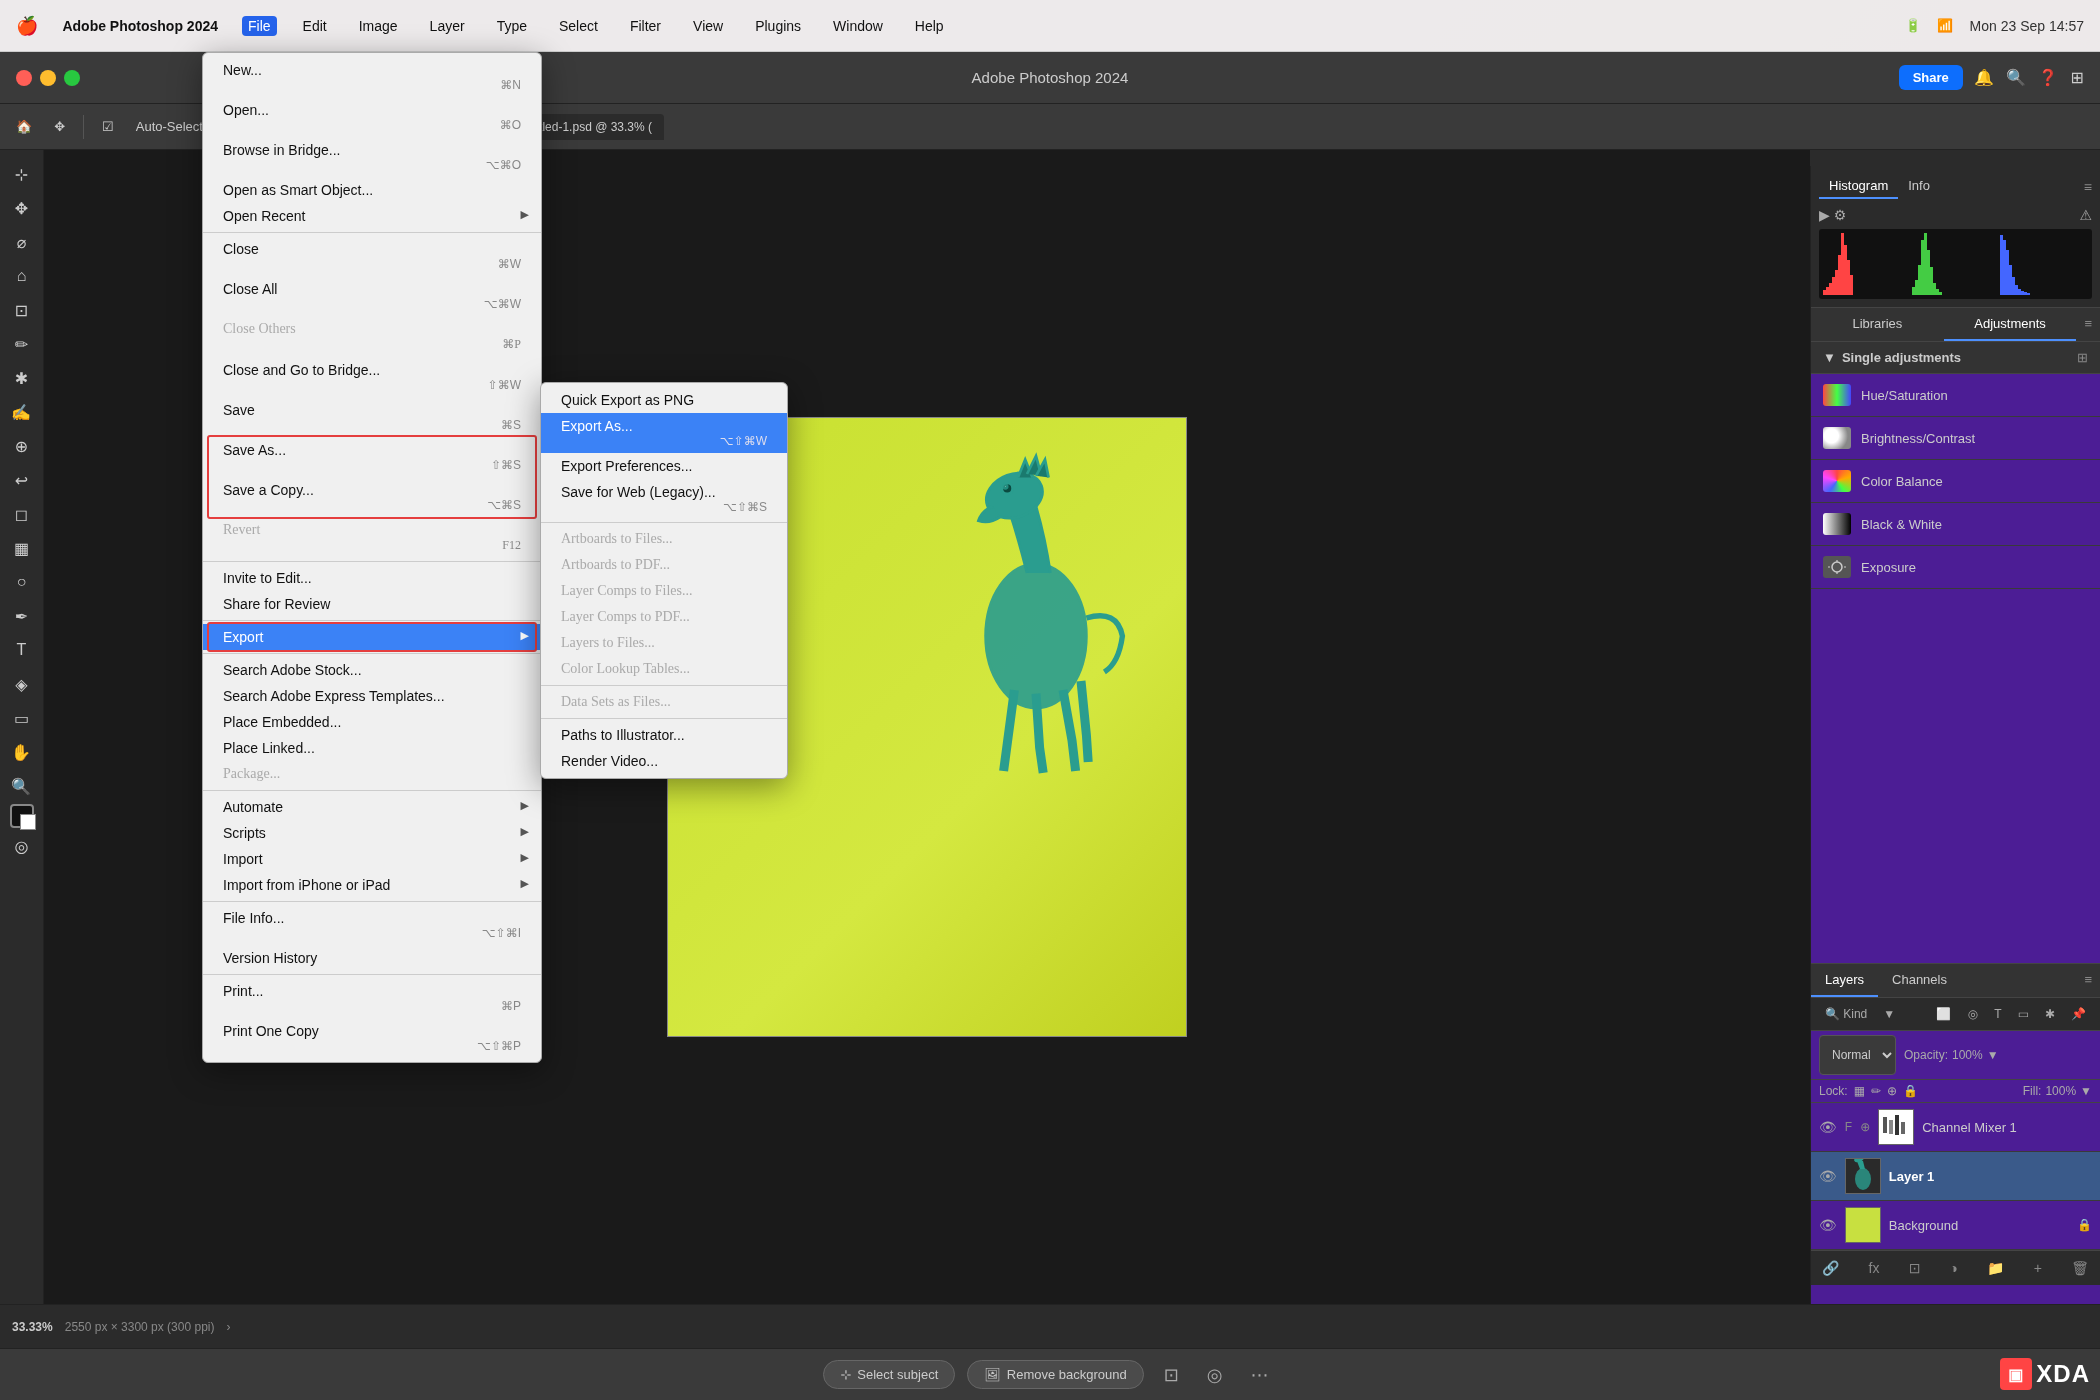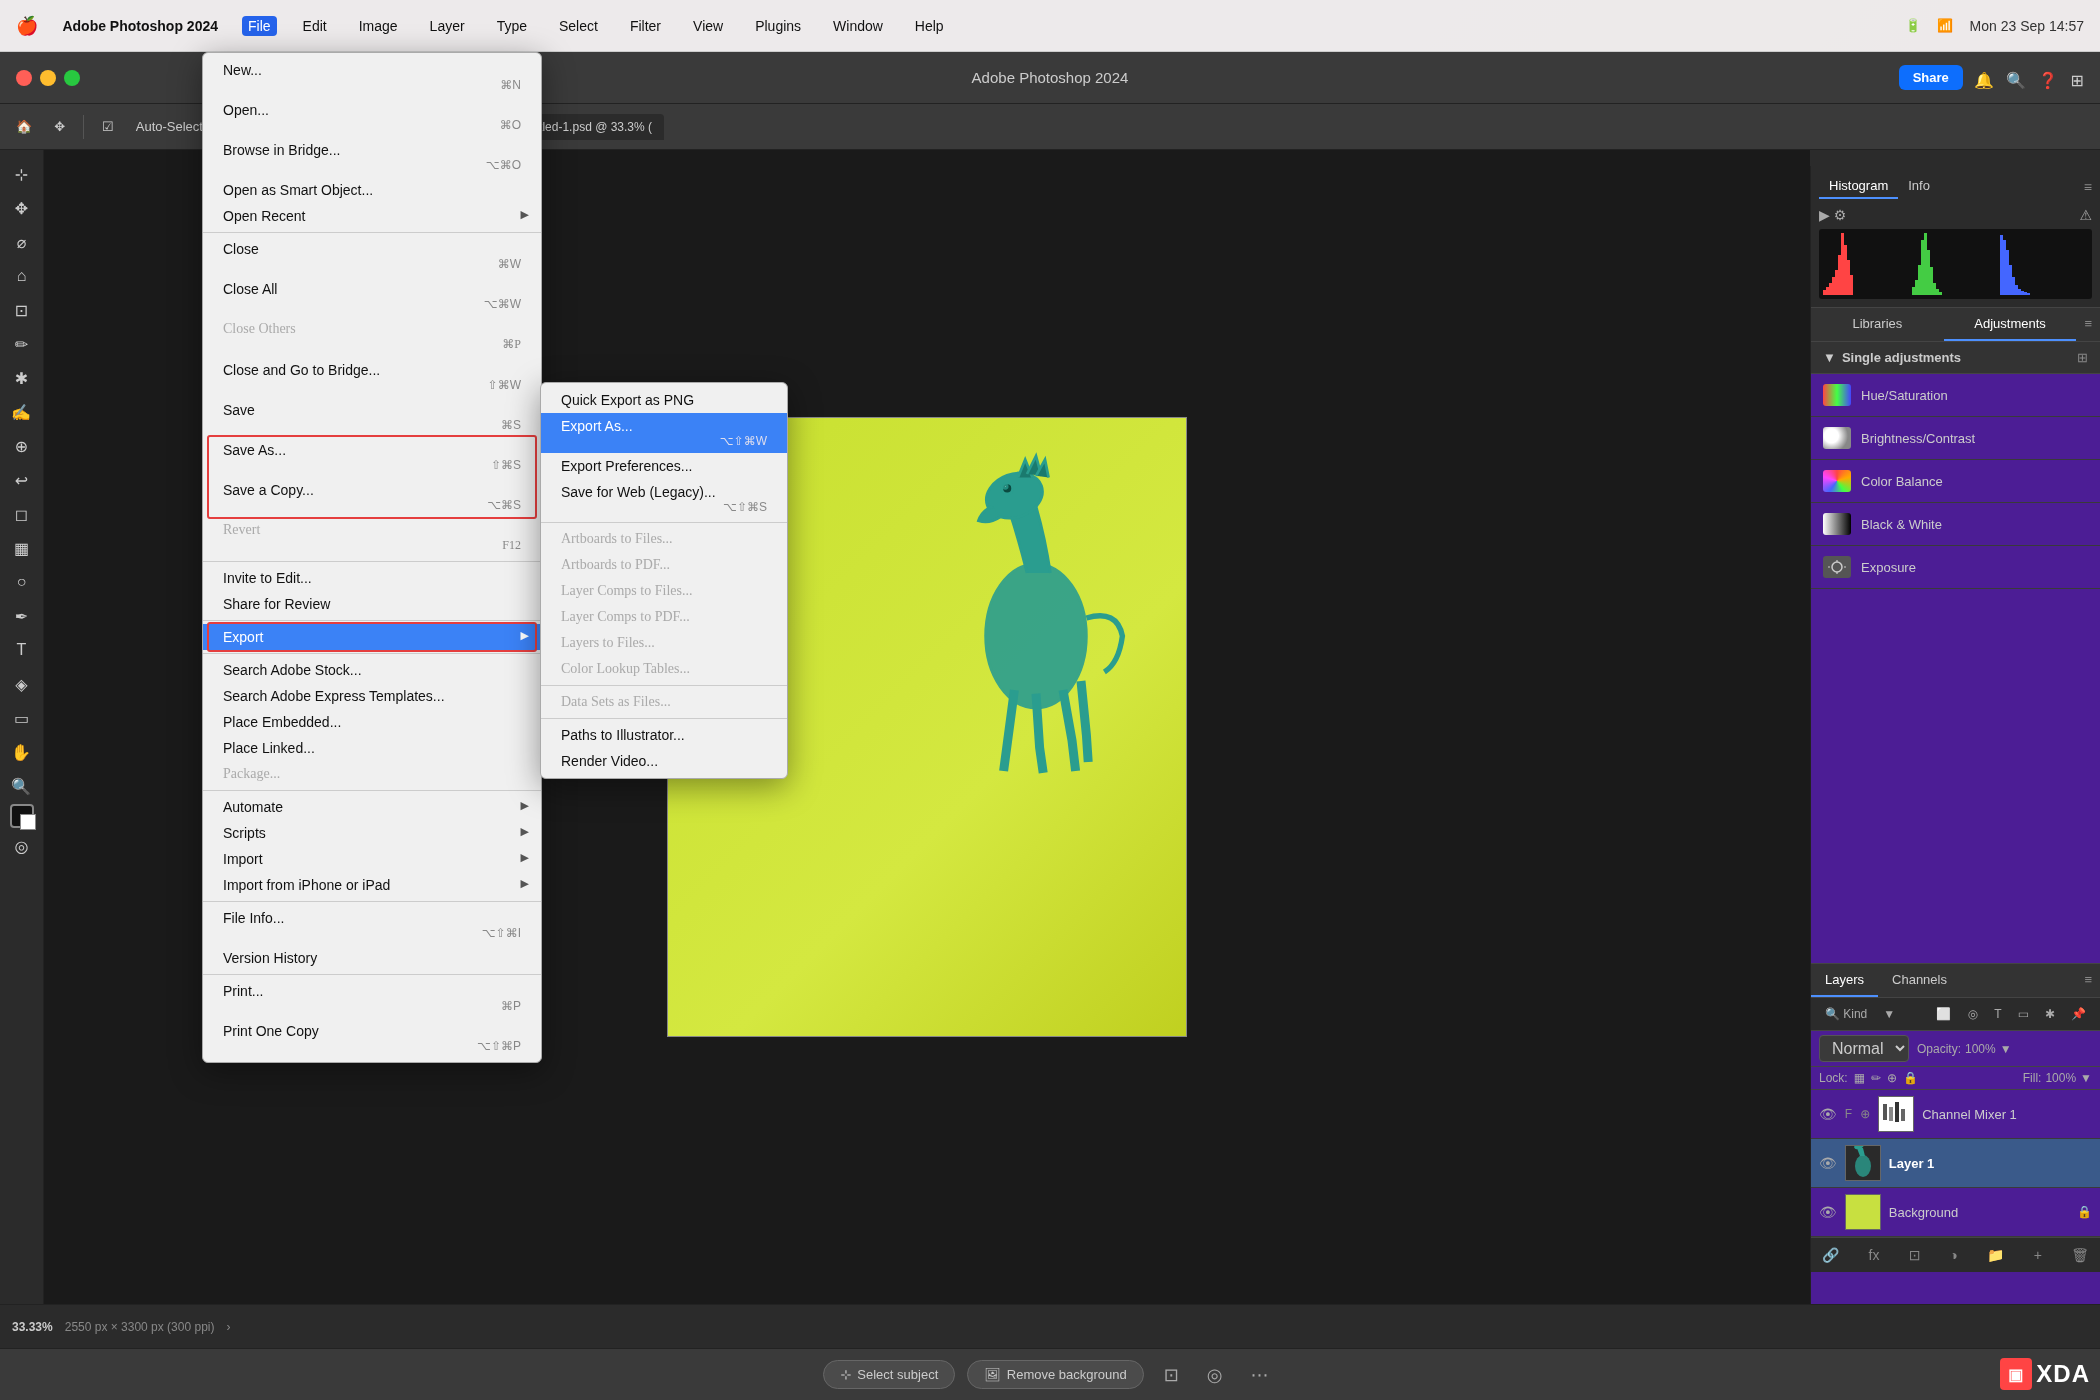--- a/index.html
+++ b/index.html
@@ -71,21 +71,21 @@
       border-radius: 50%;
     }
     .tl-red { background: #ff5f57; }
     .tl-yellow { background: #ffbd2e; }
     .tl-green { background: #28c840; }
     .ps-title { font-size: 15px; color: #ccc; font-weight: 400; }
     .ps-titlebar-right {
       position: absolute;
       right: 16px;
       display: flex;
-      align-items: flex-end;
+      align-items: center;
       gap: 12px;
     }
     .share-btn {
       background: #0d6efd;
       color: #fff;
       border: none;
       border-radius: 6px;
       padding: 5px 14px;
       font-size: 13px;
       cursor: pointer;
@@ -341,22 +341,22 @@
       font-size: 12px;
       padding: 3px 6px;
       cursor: pointer;
       border-radius: 3px;
     }
     .blend-mode-select {
       background: #3a3a3a;
       color: #ccc;
       border: 1px solid #555;
       border-radius: 4px;
-      padding: 3px 8px;
-      font-size: 16px;
+      padding: 11px 8px;
+      font-size: 12px;
       cursor: pointer;
     }
     .opacity-control {
       display: flex;
       align-items: center;
       gap: 4px;
       color: #aaa;
       font-size: 12px;
     }
     .lock-row {

